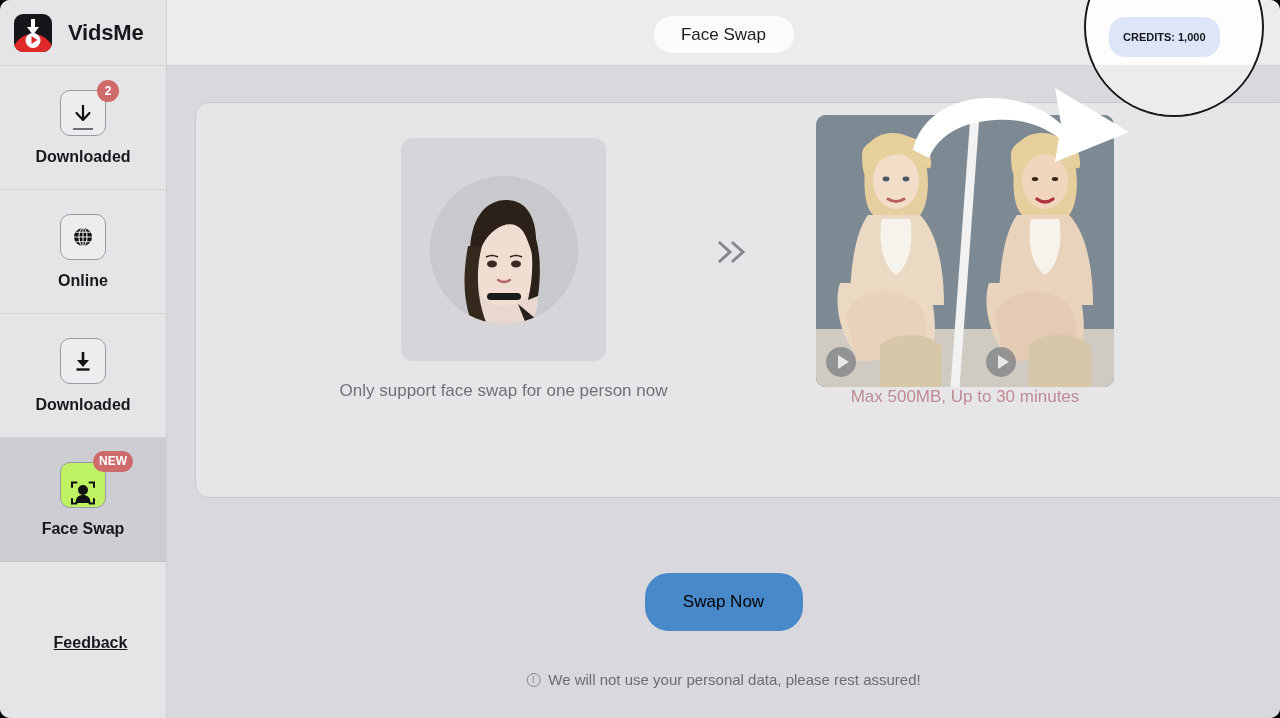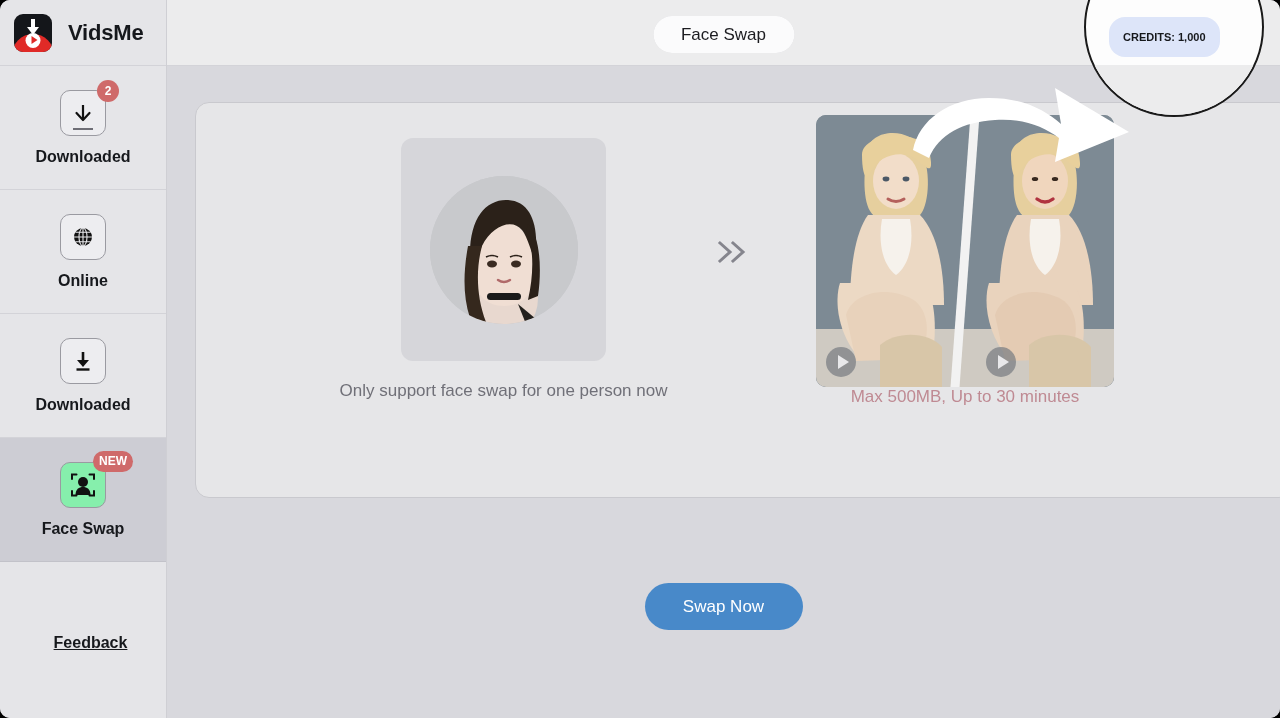--- a/index.html
+++ b/index.html
@@ -86,21 +86,21 @@
   }
   .nav-item.active { background: #cdcdd4; border-bottom-color: #c2c2c9; }
   .icon-box {
     position: relative;
     width: 46px; height: 46px;
     border: 1px solid #9a9aa1;
     border-radius: 10px;
     background: #ededf0;
     display: flex; align-items: center; justify-content: center;
   }
-  .nav-item.active .icon-box { background: #86efac; }
+  .nav-item.active .icon-box { background: #bef264; align-items: flex-end; }
   .nav-label {
     margin-top: 12px;
     font-size: 16px; font-weight: bold; color: #16181c;
   }
   .sub-dash {
     position: absolute; top: 62px; left: 50%;
     transform: translateX(-50%);
     width: 20px; height: 2px; background: #6e6e76;
   }
   .badge {
@@ -234,27 +234,26 @@
     margin-top: 0;
     text-align: center;
     font-size: 17px; color: #bf8a93;
     white-space: nowrap;
   }
 
   
   #swap-btn {
     position: absolute; left: 50%; top: 507px;
     transform: translateX(-50%);
-    width: 158px; height: 47px;
+    width: 158px; height: 58px;
     background: #4889c9;
     border: none; border-radius: 24px;
-    color: #ffffff; font-size: 17px;
+    color: #000000; font-size: 17px;
     font-family: "Liberation Sans", sans-serif;
     cursor: pointer;
-    margin-top: 10px;
   }
   #privacy {
     position: absolute; left: 50%; top: 605px;
     transform: translateX(-50%);
     display: flex; align-items: center; gap: 8px;
     font-size: 15px; color: #6c6c74;
     white-space: nowrap;
   }
   .info-ring {
     width: 14px; height: 14px; border-radius: 50%;
@@ -458,20 +457,26 @@
           <div class="play-btn" style="left:170px;">
               <i></i>
             </div>
         </div>
         <div id="video-caption">Max 500MB, Up to 30 minutes</div>
       </div>
     </div>
 
     <button id="swap-btn">Swap Now</button>
 
+    <div id="privacy">
+      <span class="info-ring">
+          <span></span>
+        </span>
+      <span>We will not use your personal data, please rest assured!</span>
+    </div>
   </div>
 
   <div id="highlight">
     <div class="hl-lower"></div>
   </div>
 
   <div id="credits">CREDITS: 1,000</div>
 
   <svg id="cursor-arrow" viewBox="0 0 230 110">
     <path d="M8 92 C14 62 44 40 84 40 C118 40 140 52 156 66 L150 30 L224 74 L150 104 L154 80 C138 68 116 60 90 62 C58 64 34 76 24 100 Z" fill="#ffffff"></path>

